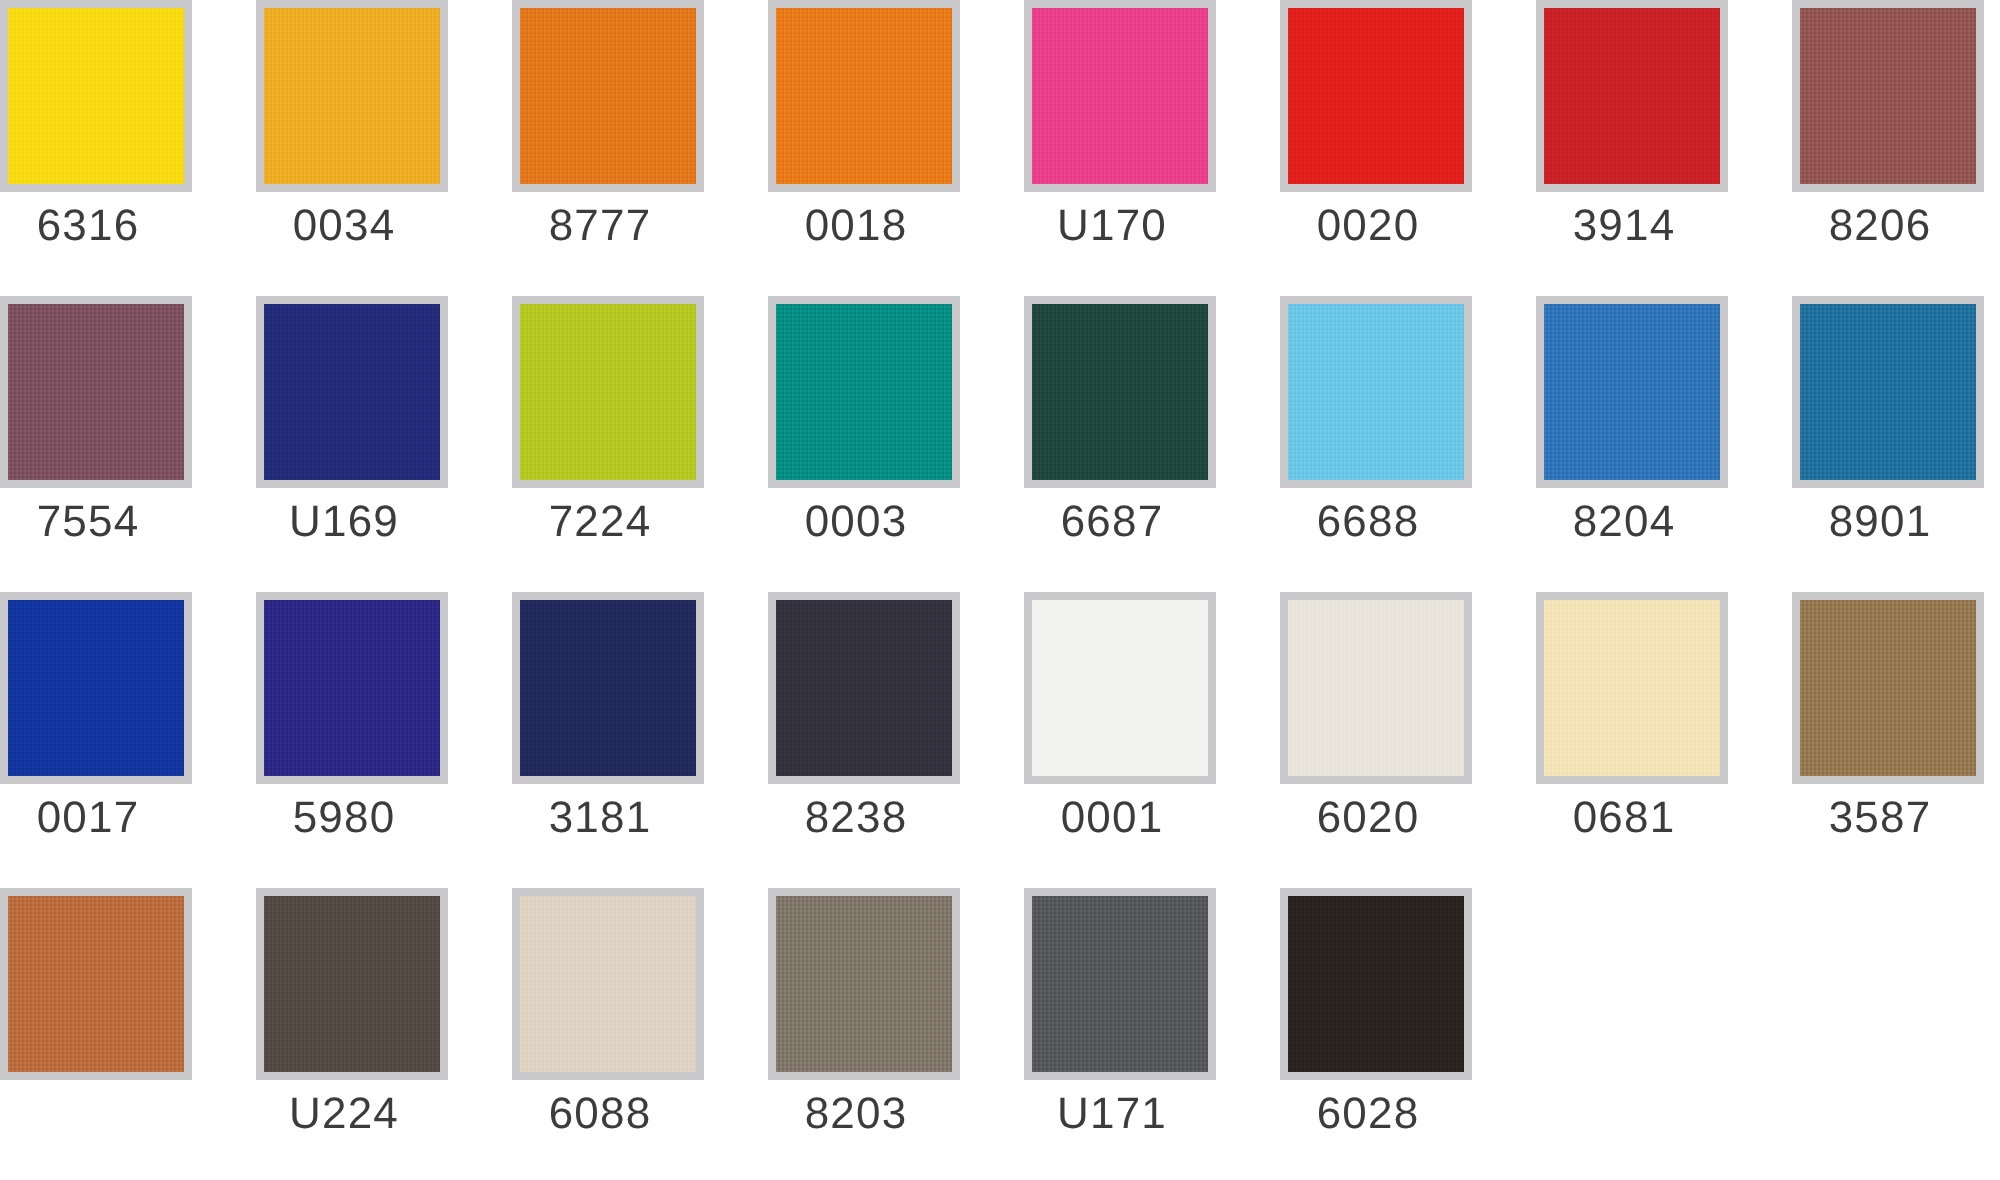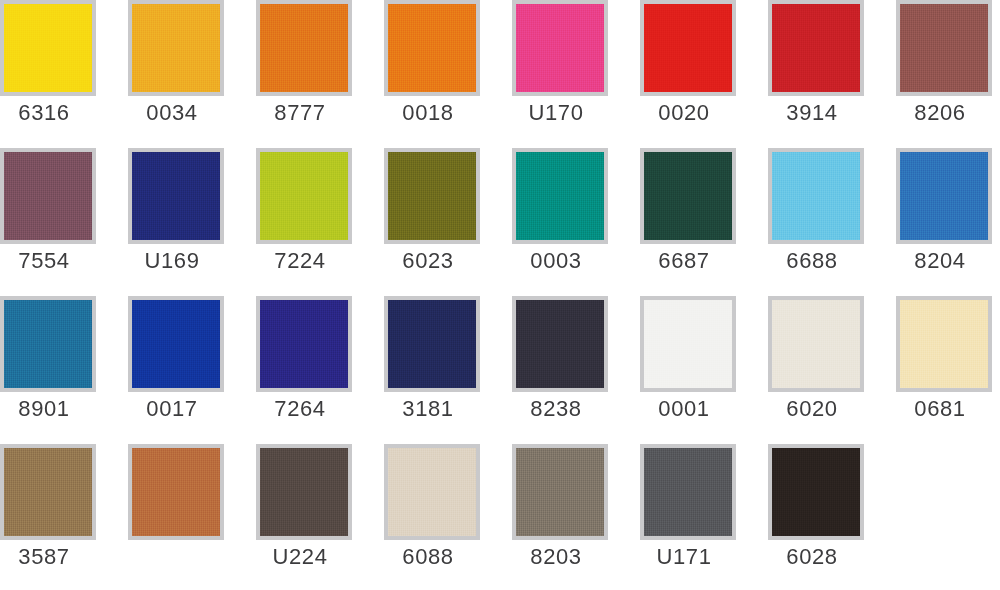--- a/index.html
+++ b/index.html
@@ -163,26 +163,20 @@
         <div class="swatch-label">U169</div>
       </div>
       <div class="swatch-cell">
         <div class="swatch-frame" style="background: rgb(201, 201, 203);">
           <div class="swatch-chip" style="background: rgb(180, 199, 33);"></div>
         </div>
         <div class="swatch-label">7224</div>
       </div>
       <div class="swatch-cell">
         <div class="swatch-frame" style="background: rgb(201, 201, 203);">
-          <div class="swatch-chip" style="background: rgb(110, 107, 29);"></div>
-        </div>
-        <div class="swatch-label">6023</div>
-      </div>
-      <div class="swatch-cell">
-        <div class="swatch-frame" style="background: rgb(201, 201, 203);">
           <div class="swatch-chip" style="background: rgb(4, 141, 128);"></div>
         </div>
         <div class="swatch-label">0003</div>
       </div>
       <div class="swatch-cell">
         <div class="swatch-frame" style="background: rgb(201, 201, 203);">
           <div class="swatch-chip" style="background: rgb(30, 70, 58);"></div>
         </div>
         <div class="swatch-label">6687</div>
       </div>
@@ -207,21 +201,21 @@
       <div class="swatch-cell">
         <div class="swatch-frame" style="background: rgb(201, 201, 203);">
           <div class="swatch-chip" style="background: rgb(18, 53, 158);"></div>
         </div>
         <div class="swatch-label">0017</div>
       </div>
       <div class="swatch-cell">
         <div class="swatch-frame" style="background: rgb(201, 201, 203);">
           <div class="swatch-chip" style="background: rgb(42, 38, 132);"></div>
         </div>
-        <div class="swatch-label">7264</div>
+        <div class="swatch-label">5980</div>
       </div>
       <div class="swatch-cell">
         <div class="swatch-frame" style="background: rgb(201, 201, 203);">
           <div class="swatch-chip" style="background: rgb(34, 41, 91);"></div>
         </div>
         <div class="swatch-label">3181</div>
       </div>
       <div class="swatch-cell">
         <div class="swatch-frame" style="background: rgb(201, 201, 203);">
           <div class="swatch-chip" style="background: rgb(50, 48, 61);"></div>

